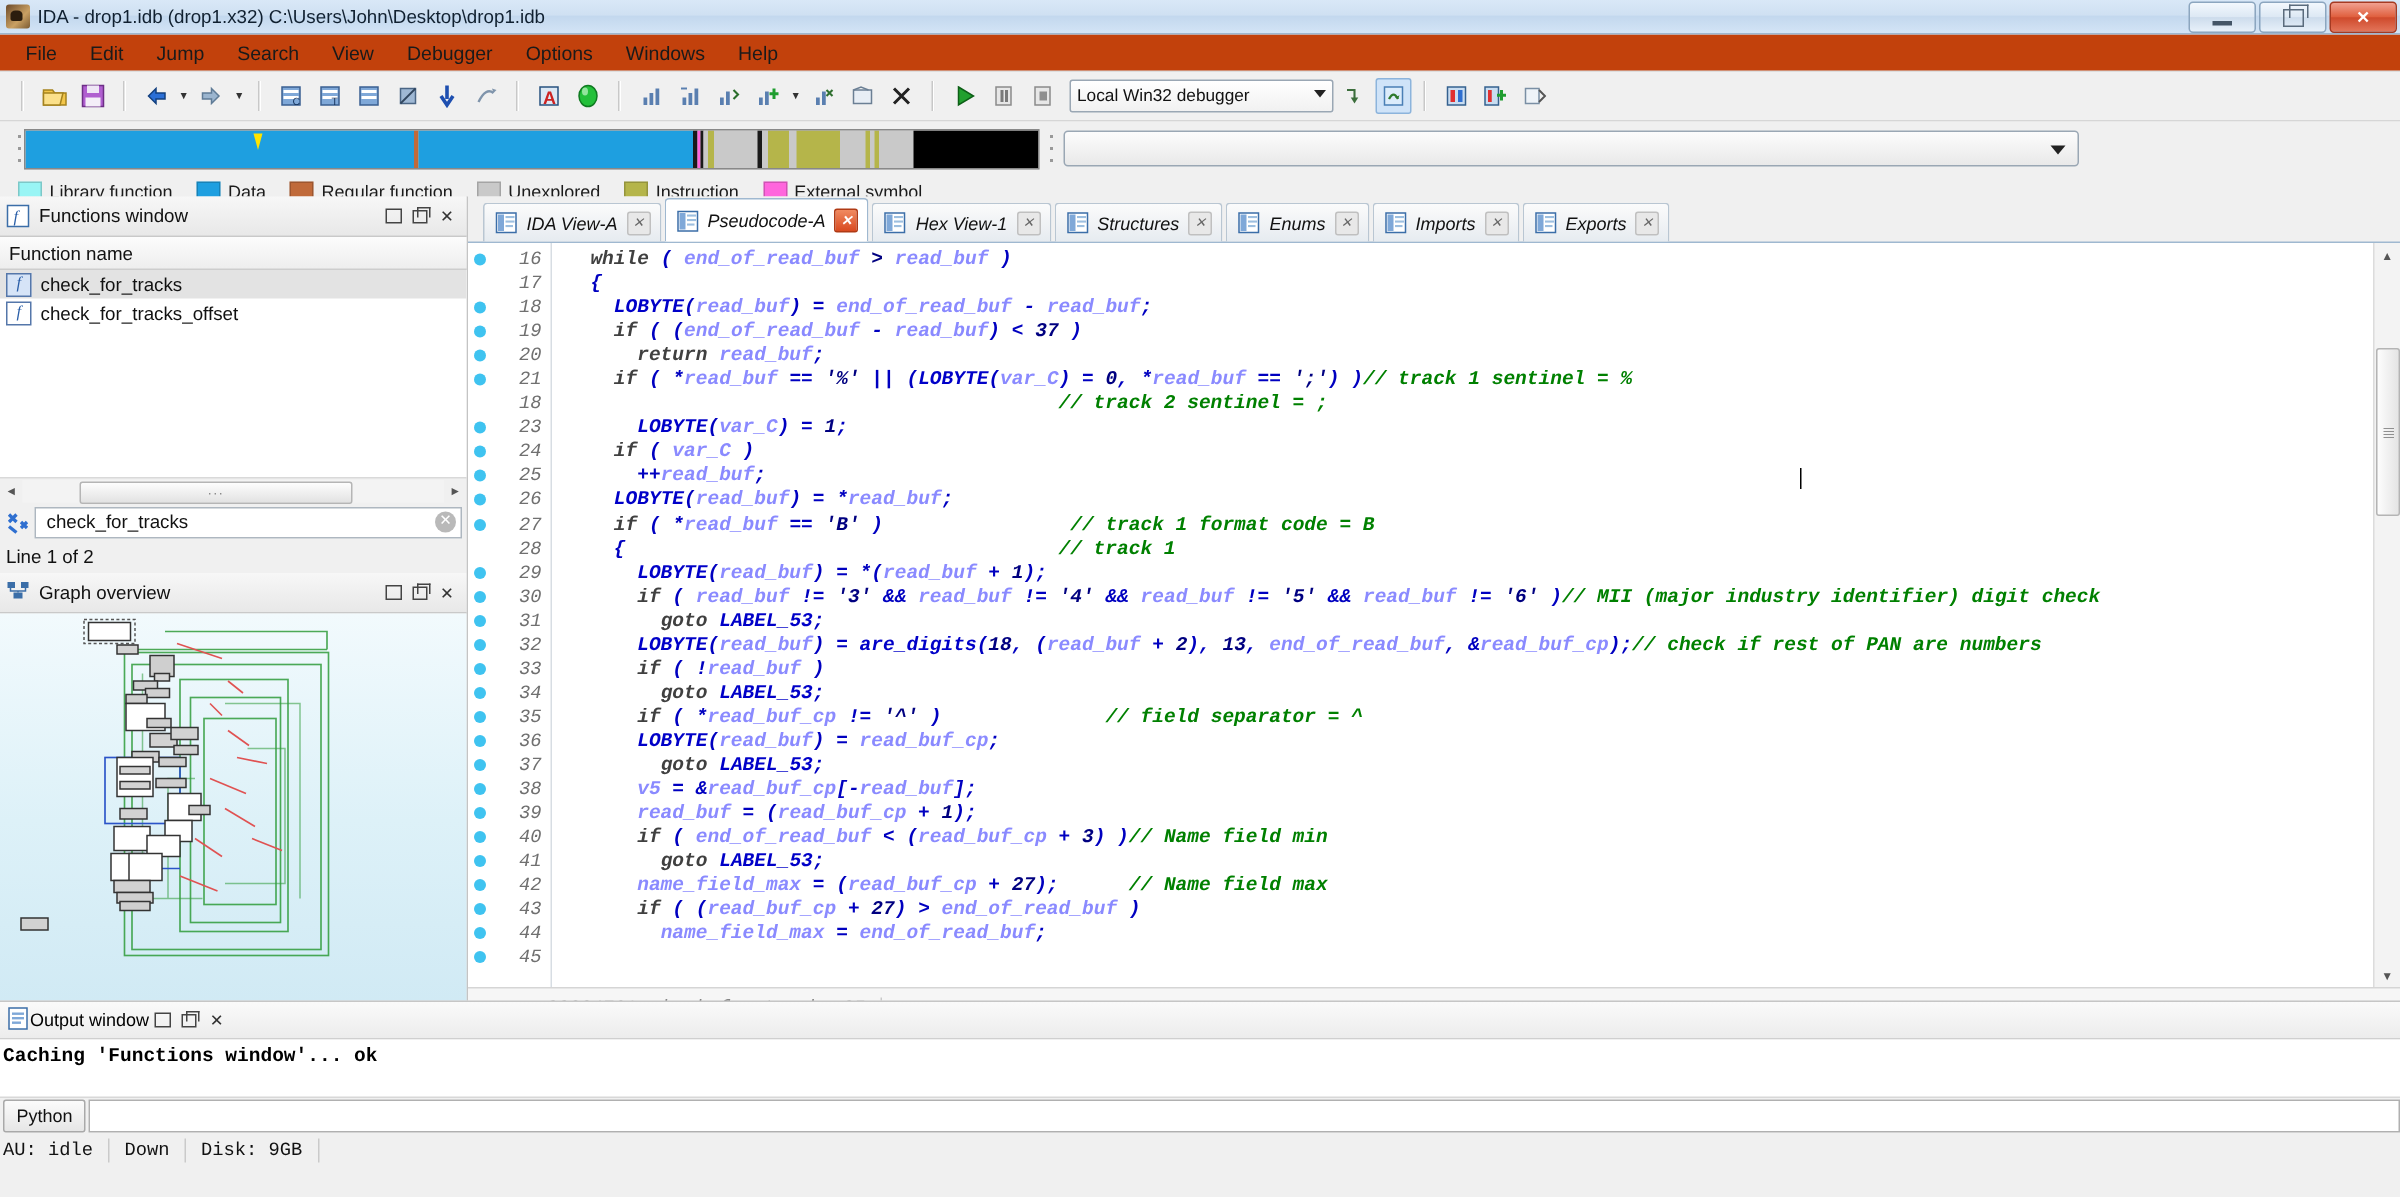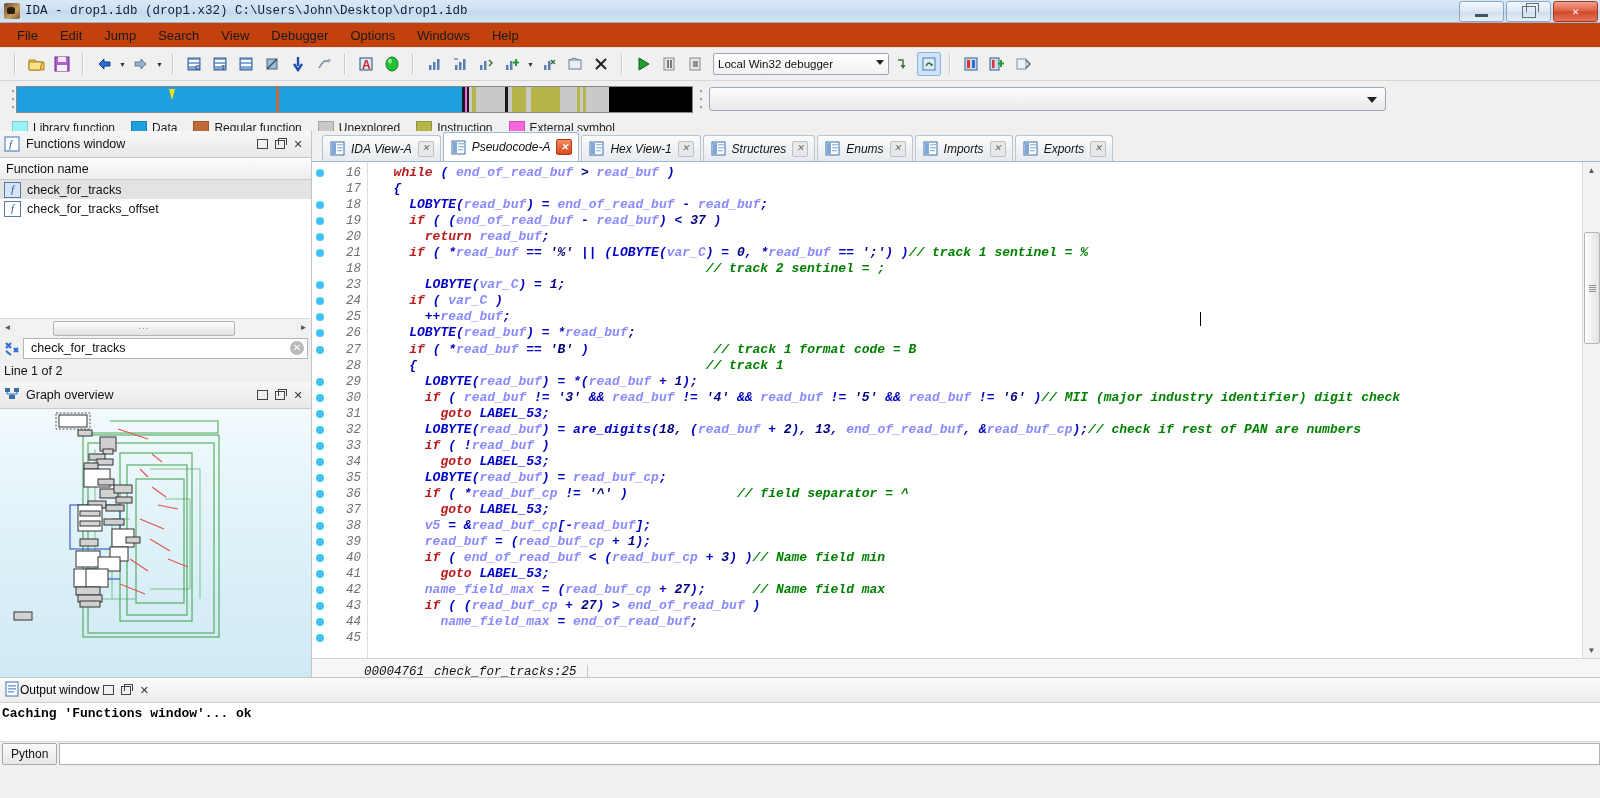--- a/index.html
+++ b/index.html
@@ -12,21 +12,20 @@
   }
   .app{position:relative;width:1600px;height:798px;}
 
   
   .titlebar{
     height:22px;
     background:linear-gradient(to bottom,#d9e8f7 0%,#cfe0f2 45%,#c3d8ee 50%,#d3e4f6 100%);
     border-bottom:1px solid #9db6cf;
     display:flex;align-items:center;
     position:relative;
-    font-family:Liberation Mono, monospace;
   }
   .title-icon{
     width:16px;height:16px;margin-left:4px;margin-right:5px;
     background:linear-gradient(135deg,#6b4a2a,#c9a063 60%,#7a5a33);
     border-radius:2px;position:relative;flex:0 0 auto;
   }
   .title-icon:after{
     content:"";position:absolute;left:3px;top:4px;width:8px;height:7px;
     background:#2b1d0e;border-radius:40% 40% 20% 20%;
   }
@@ -184,21 +183,21 @@
   .gutter{width:16px;background:#fff;flex:0 0 auto;padding-top:3px;}
   .gdot{height:16.05px;display:flex;align-items:center;justify-content:center;}
   .gdot i{width:8px;height:8px;border-radius:50%;background:#3fc3f0;display:block;}
   .linenos{width:33px;background:#fff;border-right:1px solid #d7dde3;flex:0 0 auto;
     padding-top:3px;text-align:right;padding-right:6px;}
   .ln{height:16.05px;line-height:16.05px;font-family:"Liberation Mono",monospace;
     font-size:12.5px;color:#707070;}
   .codearea{flex:1;padding-top:3px;padding-left:10px;overflow:hidden;position:relative;min-width:0;}
   .cl{height:16.05px;line-height:16.05px;font-family:"Liberation Mono",monospace;
     font-size:13px;white-space:pre;color:#0000c0;font-weight:bold;}
-  .kw{color:#b91c1c;font-weight:bold;}
+  .kw{color:#404040;font-weight:bold;}
   .var{color:#8a8aff;font-weight:bold;}
   .fn{color:#0000c8;font-weight:bold;}
   .num{color:#000080;font-weight:bold;}
   .str{color:#000080;font-weight:bold;}
   .cmt{color:#008000;font-weight:bold;}
   .pl{color:#000080;font-weight:bold;}
   .caret{position:absolute;left:832px;top:150px;width:1px;height:14px;background:#000;}
 
   .vscroll{width:17px;background:#f3f3f3;border-left:1px solid #dcdcdc;
     flex:0 0 auto;position:relative;}
@@ -209,21 +208,21 @@
     display:flex;align-items:center;justify-content:center;}
   .vs-thumb i{display:block;width:7px;height:7px;
     background:repeating-linear-gradient(to bottom,#909090 0 1px,transparent 1px 2px);}
 
   .code-status{height:26px;background:#f6f6f6;border-top:1px solid #d5d5d5;
     display:flex;align-items:center;padding-left:52px;font-family:"Liberation Mono",monospace;
     font-size:12.5px;color:#111;gap:10px;}
   .cs-sep{width:1px;height:14px;background:#c9c9c9;}
 
   
-  .outwin{position:absolute;left:0;right:0;bottom:8px;height:113px;background:#f0f0f0;}
+  .outwin{position:absolute;left:0;right:0;bottom:18px;height:113px;background:#f0f0f0;}
   .out-head{height:24px;background:linear-gradient(to bottom,#fafafa,#ececec);
     border-top:1px solid #c6c6c6;border-bottom:1px solid #cfcfcf;
     display:flex;align-items:center;padding:0 4px;}
   .out-body{height:35px;background:#fff;border-bottom:1px solid #d8d8d8;padding:3px 0 0 2px;}
   .out-line{font-family:"Liberation Mono",monospace;font-size:13px;color:#000;font-weight:bold;}
   .cli-row{height:24px;display:flex;align-items:center;padding-left:2px;background:#f0f0f0;}
   .cli-btn{height:20px;padding:0 8px;border:1px solid #a9a9a9;border-radius:2px;
     background:linear-gradient(to bottom,#fbfbfb,#e6e6e6);font-size:12px;color:#111;
     display:flex;align-items:center;}
   .cli-input{flex:1;height:20px;background:#fff;border:1px solid #b0b0b0;margin-left:2px;}
@@ -881,22 +880,22 @@
             <div class="cl">      ++<span class="var">read_buf</span>;</div>
             <div class="cl">    <span class="fn">LOBYTE</span>(<span class="var">read_buf</span>) = *<span class="var">read_buf</span>;</div>
             <div class="cl">    <span class="kw">if</span> ( *<span class="var">read_buf</span> == <span class="str">'B'</span> )                <span class="cmt">// track 1 format code = B</span></div>
             <div class="cl">    {                                     <span class="cmt">// track 1</span></div>
             <div class="cl">      <span class="fn">LOBYTE</span>(<span class="var">read_buf</span>) = *(<span class="var">read_buf</span> + <span class="num">1</span>);</div>
             <div class="cl">      <span class="kw">if</span> ( <span class="var">read_buf</span> != <span class="str">'3'</span> &amp;&amp; <span class="var">read_buf</span> != <span class="str">'4'</span> &amp;&amp; <span class="var">read_buf</span> != <span class="str">'5'</span> &amp;&amp; <span class="var">read_buf</span> != <span class="str">'6'</span> )<span class="cmt">// MII (major industry identifier) digit check</span></div>
             <div class="cl">        <span class="kw">goto</span> <span class="fn">LABEL_53</span>;</div>
             <div class="cl">      <span class="fn">LOBYTE</span>(<span class="var">read_buf</span>) = <span class="fn">are_digits</span>(<span class="num">18</span>, (<span class="var">read_buf</span> + <span class="num">2</span>), <span class="num">13</span>, <span class="var">end_of_read_buf</span>, &amp;<span class="var">read_buf_cp</span>);<span class="cmt">// check if rest of PAN are numbers</span></div>
             <div class="cl">      <span class="kw">if</span> ( !<span class="var">read_buf</span> )</div>
             <div class="cl">        <span class="kw">goto</span> <span class="fn">LABEL_53</span>;</div>
+            <div class="cl">      <span class="kw">if</span> ( *<span class="var">read_buf_cp</span> != <span class="str">'^'</span> )              <span class="cmt">// field separator = ^</span></div>
             <div class="cl">      <span class="fn">LOBYTE</span>(<span class="var">read_buf</span>) = <span class="var">read_buf_cp</span>;</div>
-            <div class="cl">      <span class="kw">if</span> ( *<span class="var">read_buf_cp</span> != <span class="str">'^'</span> )              <span class="cmt">// field separator = ^</span></div>
             <div class="cl">        <span class="kw">goto</span> <span class="fn">LABEL_53</span>;</div>
             <div class="cl">      <span class="var">v5</span> = &amp;<span class="var">read_buf_cp</span>[-<span class="var">read_buf</span>];</div>
             <div class="cl">      <span class="var">read_buf</span> = (<span class="var">read_buf_cp</span> + <span class="num">1</span>);</div>
             <div class="cl">      <span class="kw">if</span> ( <span class="var">end_of_read_buf</span> &lt; (<span class="var">read_buf_cp</span> + <span class="num">3</span>) )<span class="cmt">// Name field min</span></div>
             <div class="cl">        <span class="kw">goto</span> <span class="fn">LABEL_53</span>;</div>
             <div class="cl">      <span class="var">name_field_max</span> = (<span class="var">read_buf_cp</span> + <span class="num">27</span>);      <span class="cmt">// Name field max</span></div>
             <div class="cl">      <span class="kw">if</span> ( (<span class="var">read_buf_cp</span> + <span class="num">27</span>) &gt; <span class="var">end_of_read_buf</span> )</div>
             <div class="cl">        <span class="var">name_field_max</span> = <span class="var">end_of_read_buf</span>;</div>
           </div>
         <div class="vscroll">
@@ -935,14 +934,19 @@
         </span>
       <span class="ph-btn">✕</span>
     </div>
     <div class="out-body">
       <div class="out-line">Caching 'Functions window'... ok</div>
     </div>
     <div class="cli-row">
       <span class="cli-btn">Python</span>
       <span class="cli-input"></span>
     </div>
+    <div class="statusbar">
+      <span class="sb-cell">AU: idle</span>
+      <span class="sb-cell">Down</span>
+      <span class="sb-cell">Disk: 9GB</span>
+    </div>
   </div>
 </div>
 
 </body></html>

